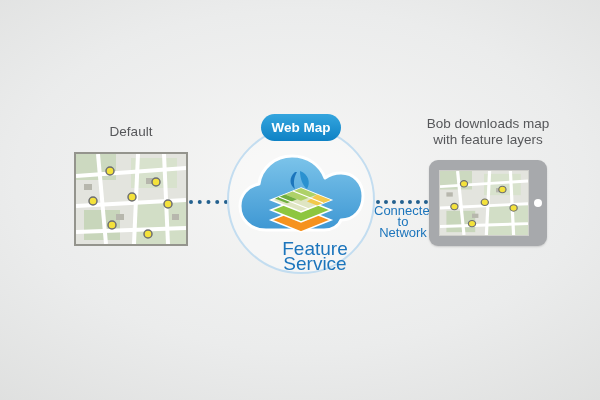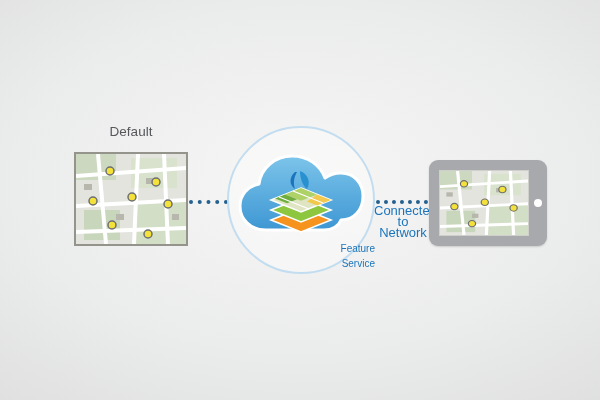--- a/index.html
+++ b/index.html
@@ -21,21 +21,21 @@
     position:absolute;left:227px;top:126px;width:148px;height:148px;border-radius:50%;
     border:2px solid #c3ddf0;background:rgba(255,255,255,0.35);box-sizing:border-box;
   }
   .webmap-badge{
     position:absolute;left:261px;top:114px;width:80px;height:27px;border-radius:13.5px;
     background:linear-gradient(#34a5de,#0e82c5);color:#fff;font-size:13.5px;font-weight:bold;
     line-height:27px;text-align:center;z-index:5;
   }
   .cloud-wrap{position:absolute;left:236px;top:150px;width:130px;height:88px;z-index:2;}
   .layers-wrap{position:absolute;left:267px;top:170px;width:68px;height:66px;z-index:3;}
-  .feature-label{left:227px;top:241px;width:148px;font-size:10px;line-height:15px;z-index:4;text-align:right;}
+  .feature-label{left:241px;top:241px;width:148px;font-size:19px;line-height:15px;z-index:4;}
 
   
   .connector{position:absolute;height:0;border-top:4px dotted #24618f;}
   .connector-left{left:189px;top:200px;width:39px;}
   .connector-right{left:376px;top:200px;width:52px;}
   .connection-label{left:374px;top:205px;width:58px;font-size:13px;line-height:11px;}
 
   
   .tablet{
     position:absolute;left:429px;top:160px;width:118px;height:86px;border-radius:9px;
@@ -88,20 +88,21 @@
     </svg>
   </div>
 
   <div class="connector connector-left"></div>
   <div class="connector connector-right"></div>
   <div class="txt label-blue connection-label">Connected
 to Network</div>
 
   <div class="service-circle"></div>
 
+  <div class="webmap-badge">Web Map</div>
 
   <div class="cloud-wrap">
     <svg viewBox="0 0 130 86" width="130" height="86">
       <defs>
         <linearGradient id="cg" x1="0" y1="0" x2="0" y2="1">
           <stop offset="0" stop-color="#7cc4ea"></stop>
           <stop offset="1" stop-color="#3e97d3"></stop>
         </linearGradient>
       </defs>
       <path d="M 30 80 C 14 80 4 69 4 56 C 4 45 12 36 23 34 C 25 18 39 6 56 6 C 72 6 84 15 89 28 C 93 25 99 23 105 23 C 118 23 127 33 127 46 C 127 60 118 70 105 70 C 103 76 96 80 88 80 Z" fill="url(#cg)" stroke="#ffffff" stroke-width="3" stroke-linejoin="round"></path>
@@ -121,20 +122,22 @@
         <line x1="26" y1="21" x2="56" y2="33" stroke="#fff" stroke-width="1.2"></line>
       </g>
       <path d="M28 2 C22 7 22 15 28 19 C26 13 27 7 30 2 Z" fill="#1c75bc"></path>
       <path d="M33 1 C41 4 44 12 40 19 C36 16 33 9 33 1 Z" fill="#2a91d0"></path>
     </svg>
   </div>
 
   <div class="txt label-blue feature-label">Feature
 Service</div>
 
+  <div class="txt label-gray title-right">Bob downloads map
+with feature layers</div>
 
   <div class="tablet">
     <div class="map-frame">
       <svg viewBox="0 0 110 90" width="88" height="64" preserveAspectRatio="none">
         <rect width="110" height="90" fill="#e3e4de"></rect>
         <rect x="0" y="0" width="40" height="26" fill="#ccd9c0"></rect>
         <rect x="58" y="48" width="52" height="42" fill="#d2dec6"></rect>
         <rect x="8" y="56" width="36" height="30" fill="#c8d6bb"></rect>
         <rect x="55" y="4" width="46" height="30" fill="#d8e2cd"></rect>
         <g stroke="#ffffff" stroke-width="4">

